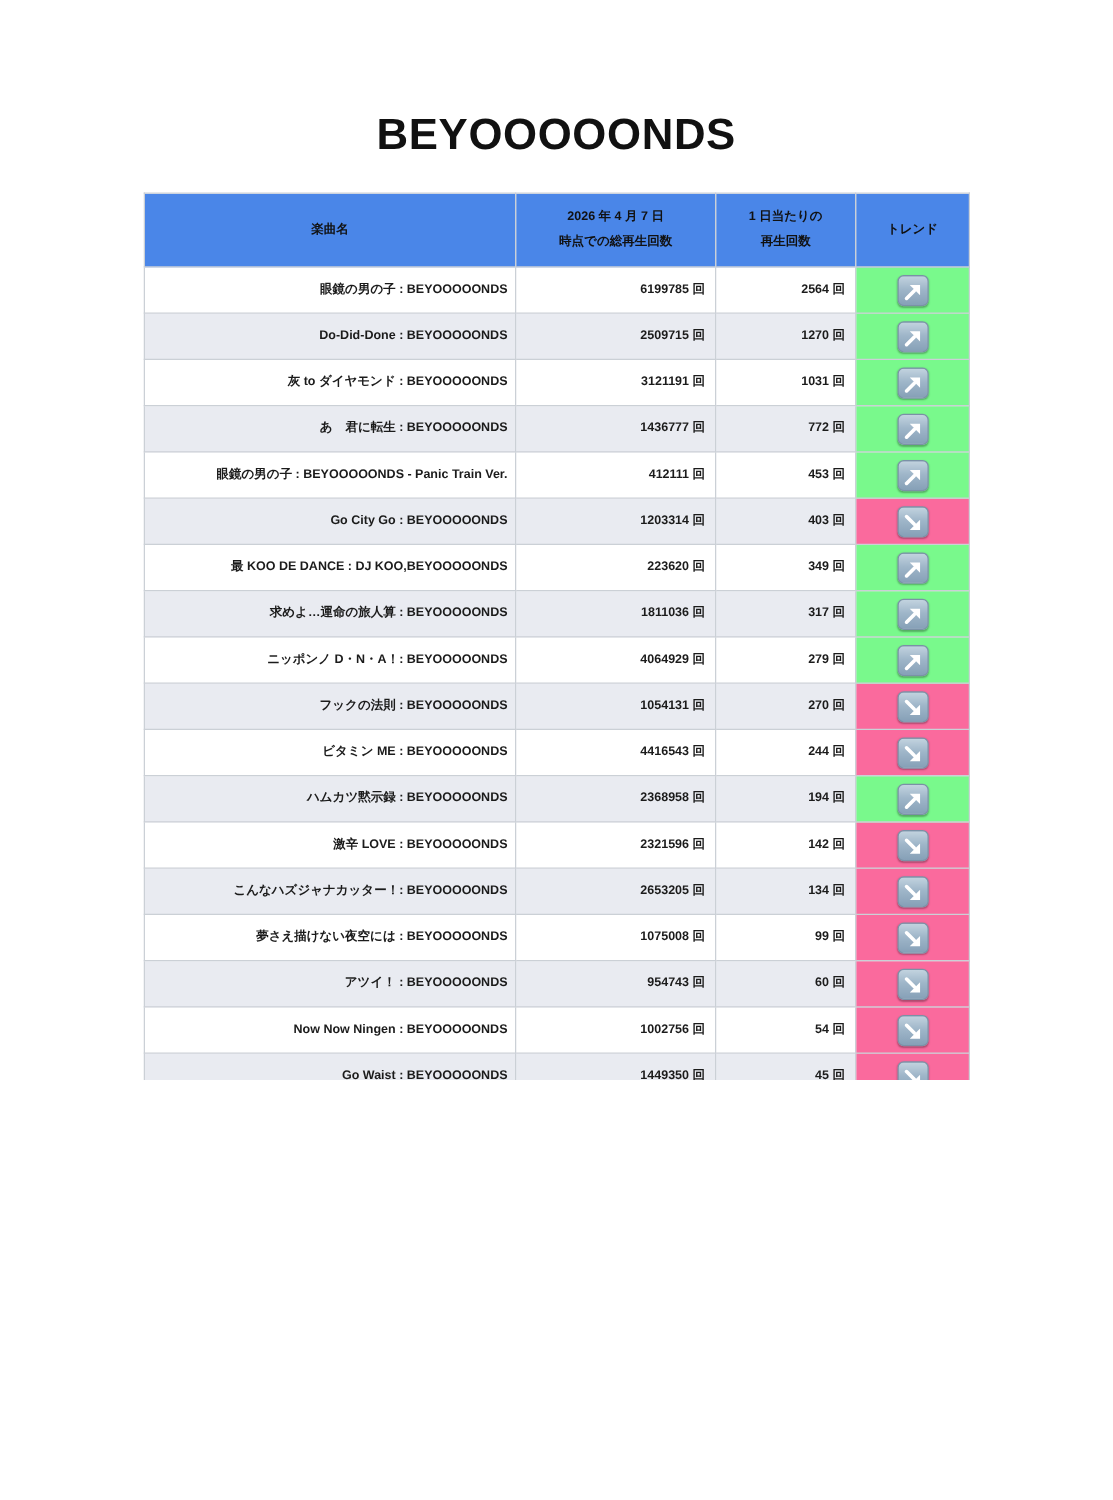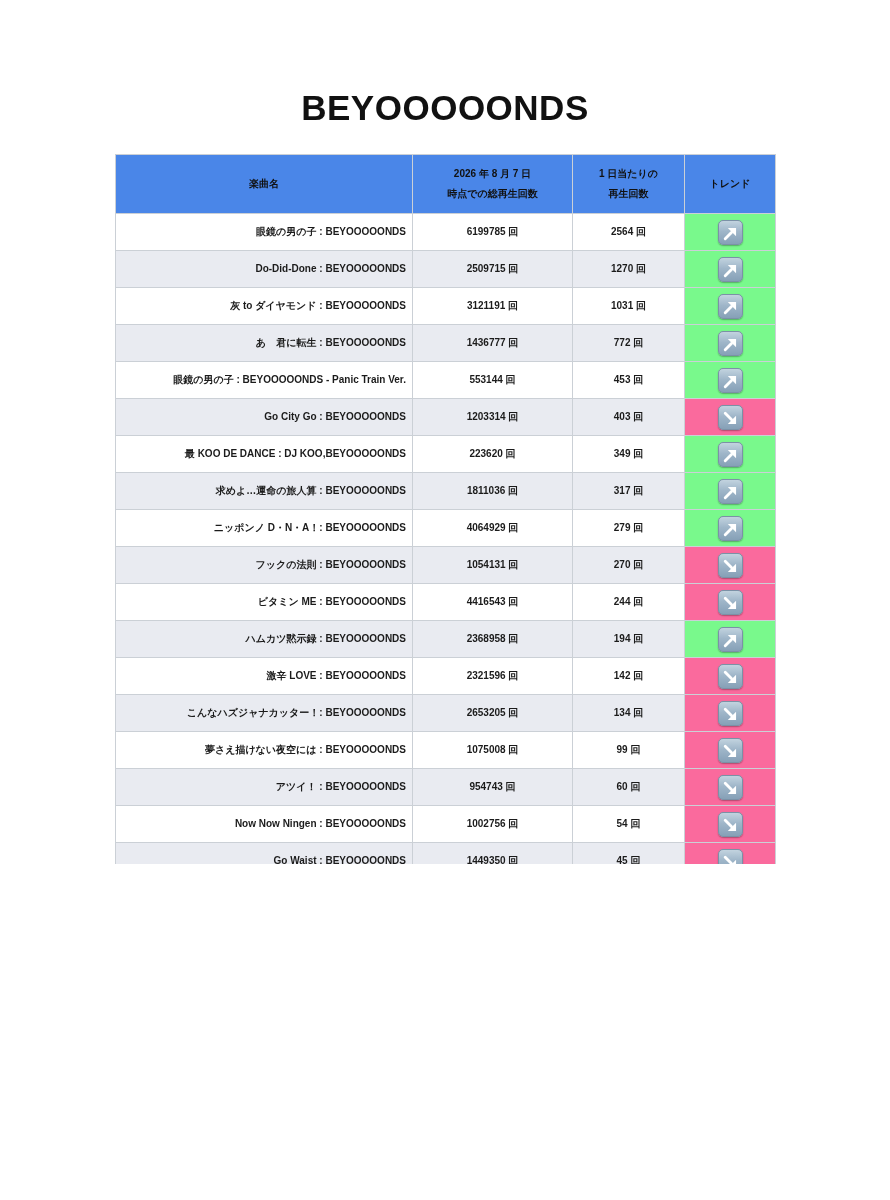--- a/index.html
+++ b/index.html
@@ -29,21 +29,21 @@
     border:1.5px solid #b9bec5;
   }
   th,td{border:1px solid var(--border-color);vertical-align:middle;}
   thead th{
     background:var(--header-bg);
     color:#111;text-align:center;
     padding:9px 4px;
   }
   td{background:#ffffff;padding:8px 8px;}
   td.name{text-align:right;padding-left:13px;padding-right:6px;}
-  td.num{text-align:center;}
+  td.num{text-align:right;}
   tbody tr:nth-child(even) td{background:var(--row-alt-bg);}
   td.trend{padding:2px;text-align:center;}
   td.trend.up{background:var(--trend-up-bg);}
   td.trend.down{background:var(--trend-down-bg);}
   .trend-icon{
     display:inline-block;width:25px;height:25px;border-radius:5px;
     background:linear-gradient(180deg,#c2d3df 0%,#9fb6c9 45%,#86a0b7 100%);
     border:1px solid #7b91a6;
     box-shadow:0 1px 1.5px rgba(0,0,0,.3);
     vertical-align:middle;line-height:0;
@@ -62,21 +62,21 @@
       <colgroup>
         <col style="width:297px">
         <col style="width:160px">
         <col style="width:112px">
         <col style="width:91px">
       </colgroup>
       <thead>
         <tr>
           <th>楽曲名</th>
           <th>
-            <div>2026 年 8 月 7 日</div>
+            <div>2026 年 4 月 7 日</div>
             <div>時点での総再生回数</div>
           </th>
           <th>
             <div>1 日当たりの</div>
             <div>再生回数</div>
           </th>
           <th>トレンド</th>
         </tr>
       </thead>
       <tbody id="table-body">
@@ -127,21 +127,21 @@
       <span class="trend-icon">
         <svg viewBox="0 0 24 24" width="23" height="23" aria-hidden="true">
           <path d="M6.5 17.5 L13 11" stroke="#ffffff" stroke-width="3" stroke-linecap="round" fill="none"></path>
           <polygon points="9.2,6.2 17.8,6.2 17.8,14.8" fill="#ffffff"></polygon>
         </svg>
       </span>
     </td>
   </tr>
           <tr>
     <td class="name">眼鏡の男の子 : BEYOOOOONDS - Panic Train Ver.</td>
-    <td class="num">553144 回</td>
+    <td class="num">412111 回</td>
     <td class="num">453 回</td>
     <td class="trend up">
       <span class="trend-icon">
         <svg viewBox="0 0 24 24" width="23" height="23" aria-hidden="true">
           <path d="M6.5 17.5 L13 11" stroke="#ffffff" stroke-width="3" stroke-linecap="round" fill="none"></path>
           <polygon points="9.2,6.2 17.8,6.2 17.8,14.8" fill="#ffffff"></polygon>
         </svg>
       </span>
     </td>
   </tr>

